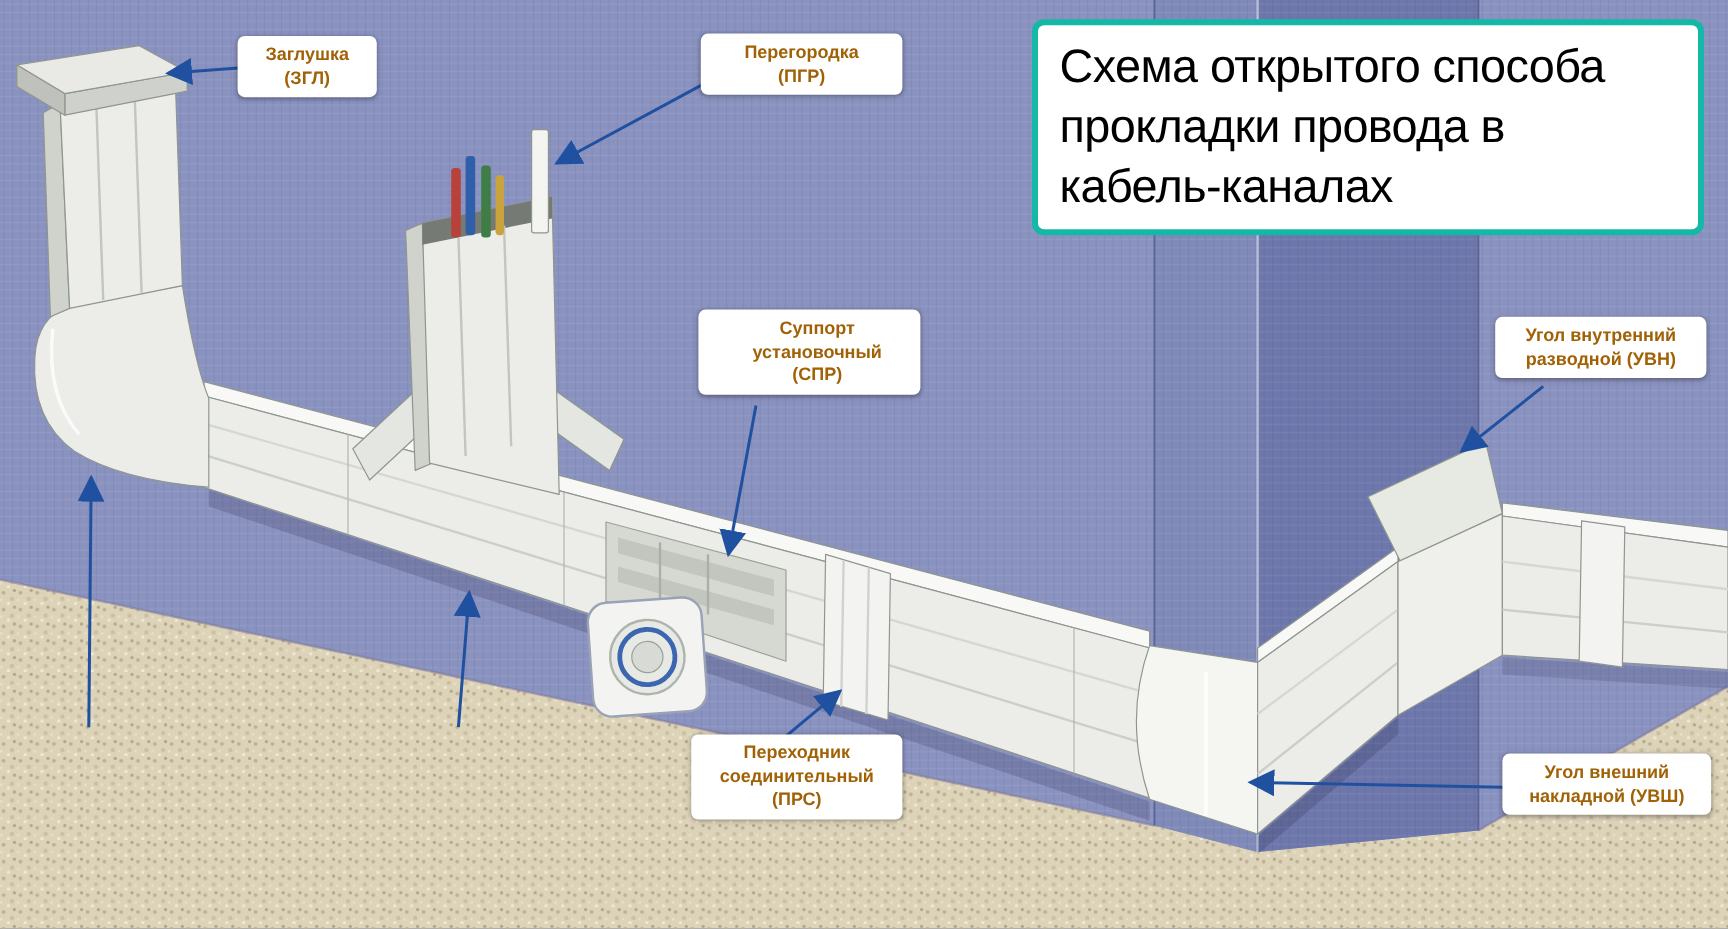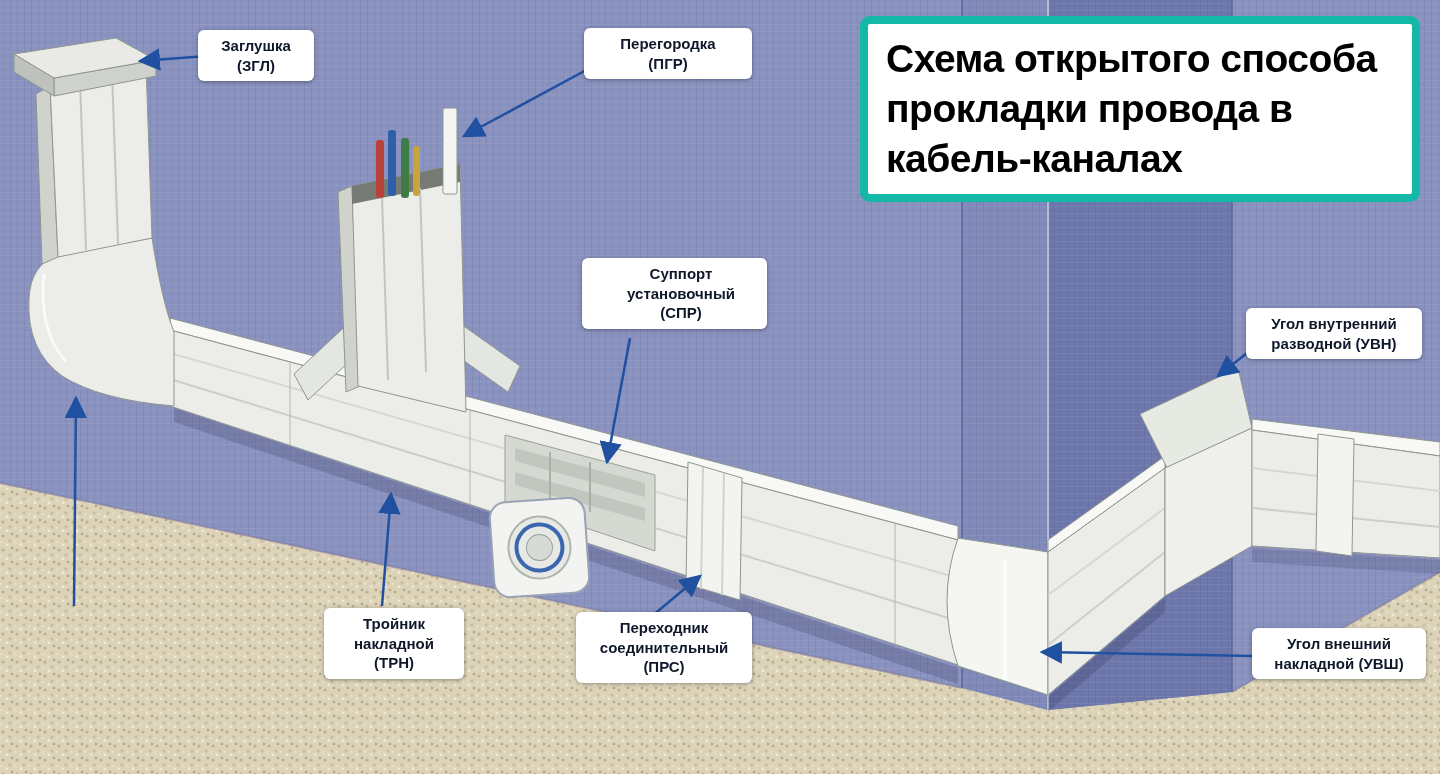--- a/index.html
+++ b/index.html
@@ -6,48 +6,48 @@
   .stage{
     position:relative;
     width:1440px;height:774px;
     overflow:hidden;
     font-family:"Liberation Sans",sans-serif;
   }
   .stage svg{position:absolute;left:0;top:0;}
   .label{
     position:absolute;
     background:#ffffff;
-    color:#0f172a;
+    color:#a16207;
     font-weight:bold;
     font-size:15px;
     line-height:1.3;
     text-align:center;
     padding:6px 10px;
     border-radius:6px;
     white-space:pre-line;
     box-shadow:0 1px 4px rgba(0,0,0,.35);
   }
   #lbl-zgl {left:198px; top:30px;  width:96px;}
   #lbl-pgr {left:584px; top:28px;  width:148px;text-align:center;}
   #lbl-spr {left:582px; top:258px; width:152px;padding-left:23px;}
-  #lbl-uvn {left:1246px;top:264px; width:160px; padding:6px 8px;margin-top:44px;}
+  #lbl-uvn {left:1246px;top:264px; width:160px; padding:6px 8px;}
   #lbl-pvr {left:16px;  top:608px; width:104px;}
   #lbl-trn {left:324px; top:608px; width:120px;}
   #lbl-prs {left:576px; top:612px; width:156px;}
   #lbl-uvsh{left:1252px;top:628px; width:158px; padding:6px 8px;}
   .title-box{
     position:absolute;
     left:860px; top:16px; width:560px;
     box-sizing:border-box;
     background:#ffffff;
-    border:8px solid #14b8a6;
+    border:5px solid #14b8a6;
     border-radius:10px;
     padding:10px 18px;
     color:#000000;
-    font-weight:bold;
+    font-weight:normal;
     font-size:39px;
     line-height:1.28;
     white-space:pre-line;
     letter-spacing:-0.5px;
   }
 </style>
 </head>
 <body>
 
 <div class="stage">
@@ -200,23 +200,20 @@
 
   <div class="label" id="lbl-zgl">Заглушка
 (ЗГЛ)</div>
   <div class="label" id="lbl-pgr">Перегородка
 (ПГР)</div>
   <div class="label" id="lbl-spr">Суппорт
 установочный
 (СПР)</div>
   <div class="label" id="lbl-uvn">Угол внутренний
 разводной (УВН)</div>
-  <div class="label" id="lbl-trn">Тройник
-накладной
-(ТРН)</div>
   <div class="label" id="lbl-prs">Переходник
 соединительный
 (ПРС)</div>
   <div class="label" id="lbl-uvsh">Угол внешний
 накладной (УВШ)</div>
 
   <div class="title-box">Схема открытого способа
 прокладки провода в
 кабель-каналах</div>
 

